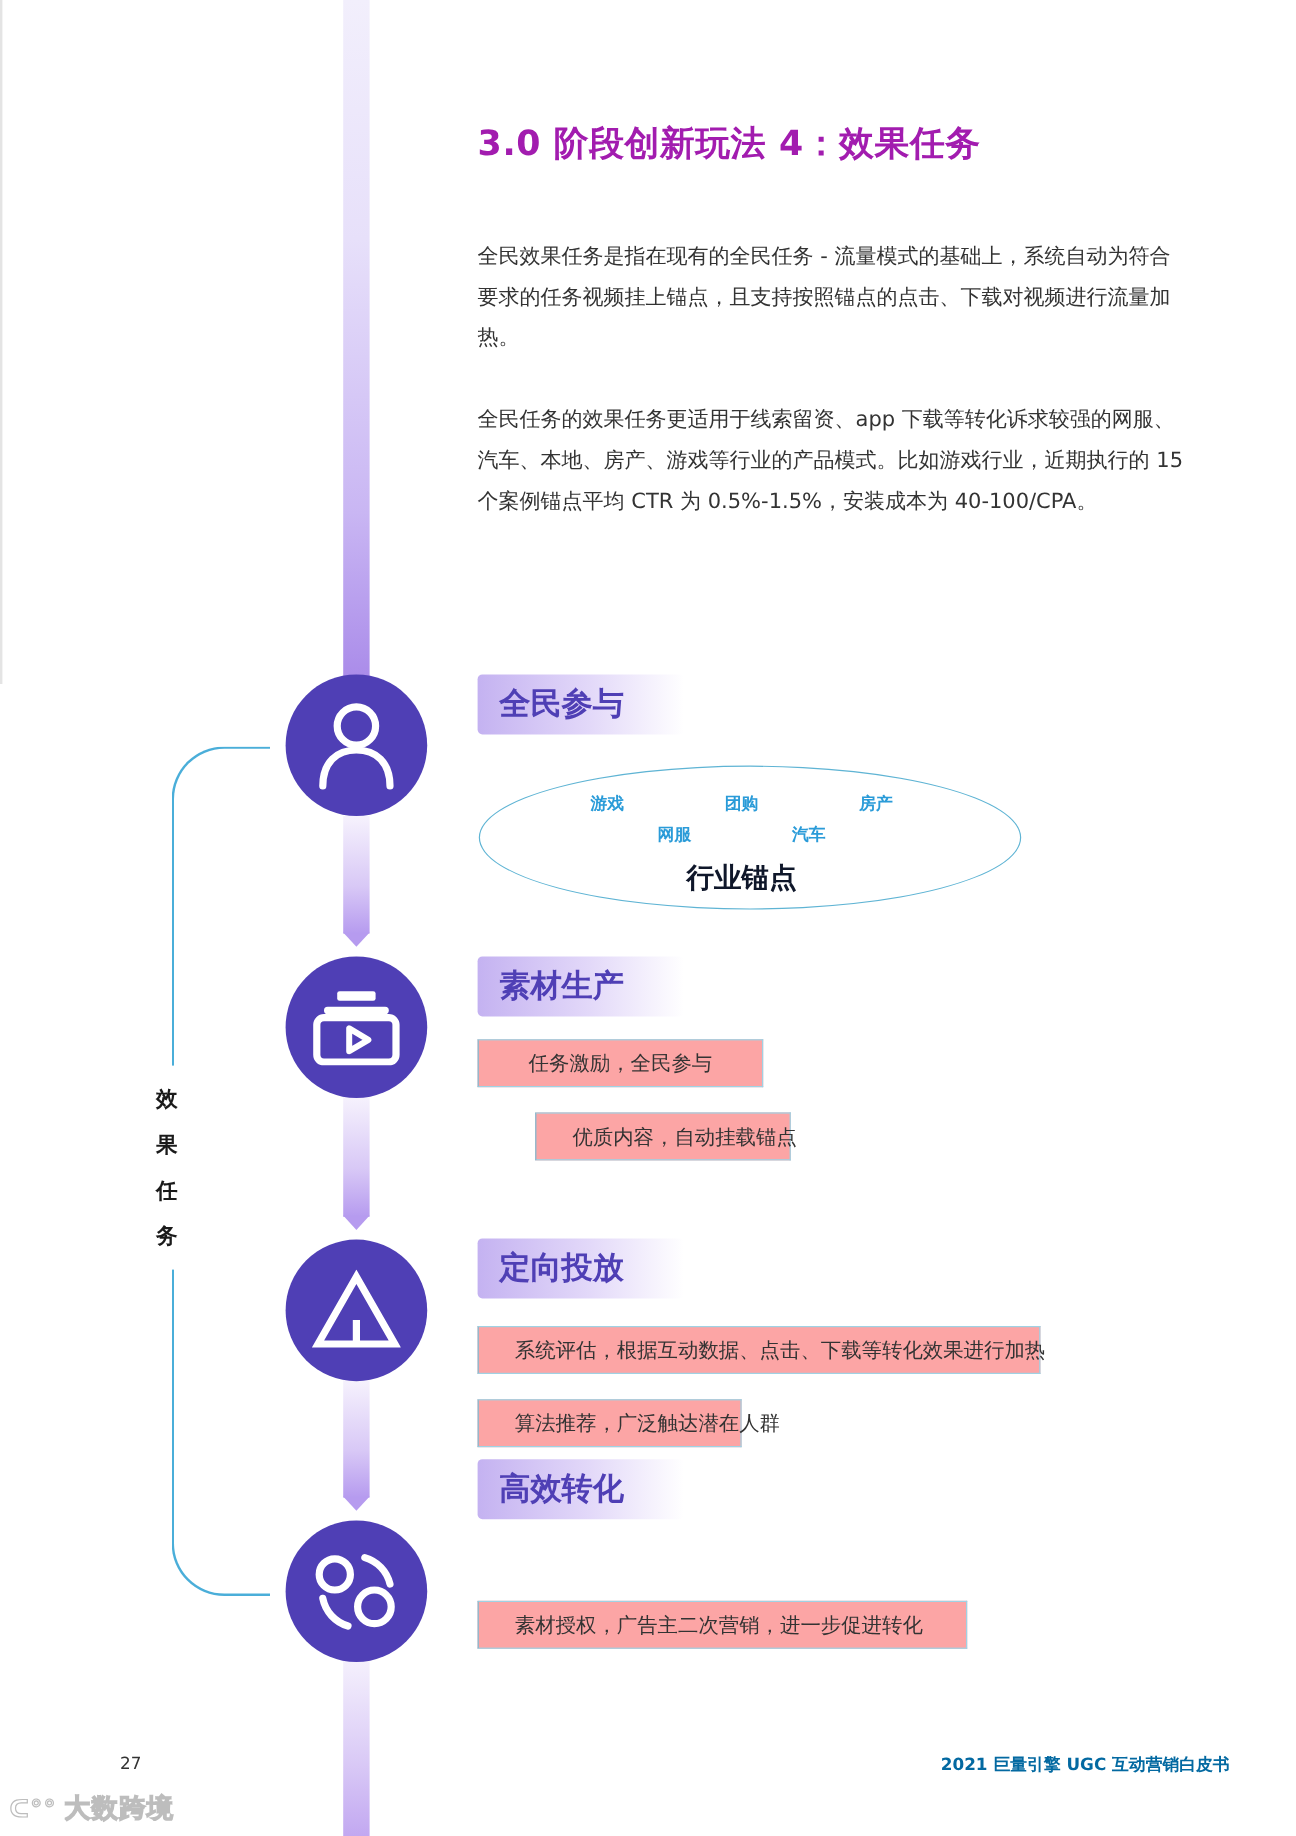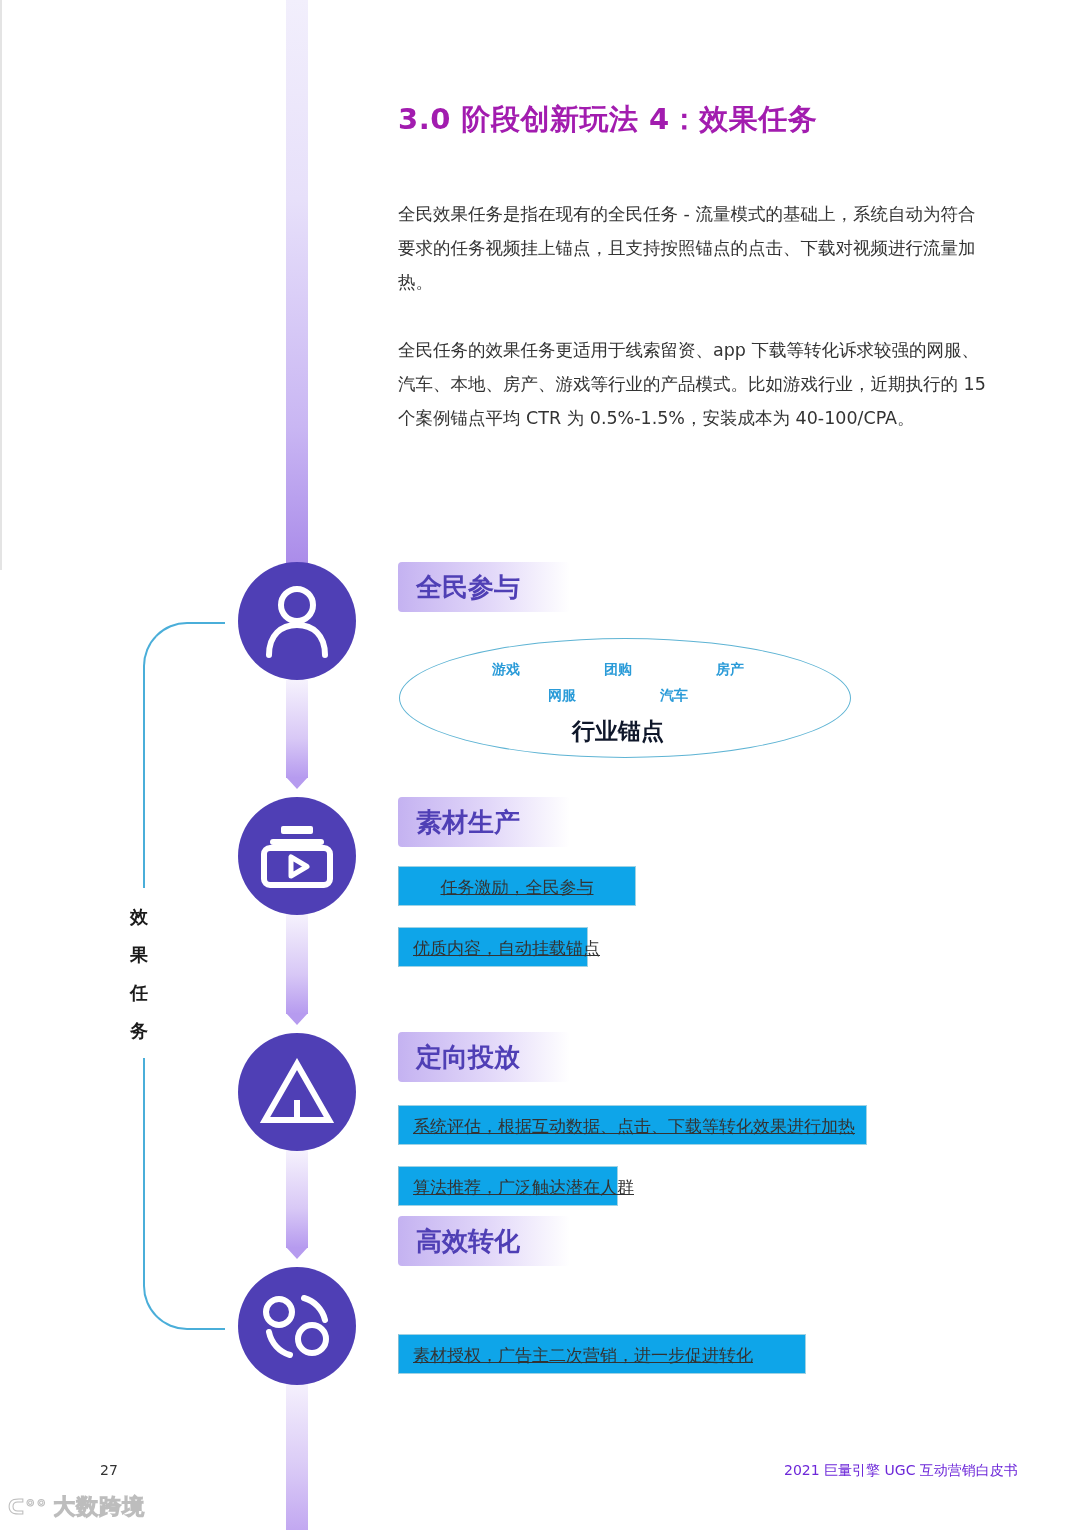--- a/index.html
+++ b/index.html
@@ -84,30 +84,30 @@
     position: absolute; font-size: 14px; font-weight: bold; color: #2a9bd8;
   }
   .ellipse-caption {
     position: absolute; left: 572px; top: 716px;
     font-size: 23px; font-weight: bold; color: #0f172a;
   }
 
   .box {
     position: absolute; left: 398px; height: 40px;
     border: 1.5px solid #9fd2e4; border-left-color: #7dbcd4;
-    background: #0ea5e9;
+    background: #fca5a5;
     font-size: 17px; line-height: 40px; color: #333;
-    padding: 0 14px; box-sizing: border-box; white-space: nowrap; text-decoration: underline;
+    padding: 0 30px; box-sizing: border-box; white-space: nowrap;
   }
 
   .page-number {
     position: absolute; left: 100px; top: 1462px; font-size: 14px; color: #333;
   }
   .footer-title {
-    position: absolute; left: 784px; top: 1462px; font-size: 14px; color: #6d28d9;
+    position: absolute; left: 784px; top: 1462px; font-size: 14px; color: #0369a1; font-weight: bold;
   }
   .watermark {
     position: absolute; left: 8px; top: 1492px;
     font-size: 22px; font-weight: bold; color: #ffffff;
     -webkit-text-stroke: 1px #bdbdbd; letter-spacing: 1px;
     display: flex; align-items: center; gap: 6px;
   }
   .wm-logo { font-size: 20px; }
 </style>
 </head>
@@ -157,21 +157,21 @@
 <div class="node" style="top:797px;">
   <svg width="76" height="64" viewBox="0 0 76 64">
     <rect x="22" y="2" width="32" height="8" rx="2" fill="#fff"></rect>
     <path d="M14 18 h48" stroke="#fff" stroke-width="6" stroke-linecap="round"></path>
     <rect x="5" y="24" width="66" height="37" rx="6" fill="none" stroke="#fff" stroke-width="6"></rect>
     <path d="M32 33 L32 52 L48 42.5 Z" fill="none" stroke="#fff" stroke-width="5" stroke-linejoin="round"></path>
   </svg>
 </div>
 <div class="step-title" style="top:797px;">素材生产</div>
 <div class="box" style="top:866px;width:238px;text-align:center;">任务激励，全民参与</div>
-<div class="box" style="top:927px;width:190px;">优质内容，自动挂载锚点</div>
+<div class="box" style="top:927px;width:213px;margin-left:48px;">优质内容，自动挂载锚点</div>
 
 <div class="node" style="top:1033px;">
   <svg width="74" height="68" viewBox="0 0 74 68">
     <path d="M37 6 L69 62 L5 62 Z" fill="none" stroke="#fff" stroke-width="6" stroke-linejoin="miter"></path>
     <rect x="34" y="42" width="6" height="20" fill="#fff"></rect>
   </svg>
 </div>
 <div class="step-title" style="top:1032px;">定向投放</div>
 <div class="box" style="top:1105px;width:469px;text-align:right;">系统评估，根据互动数据、点击、下载等转化效果进行加热</div>
 <div class="box" style="top:1166px;width:220px;">算法推荐，广泛触达潜在人群</div>

